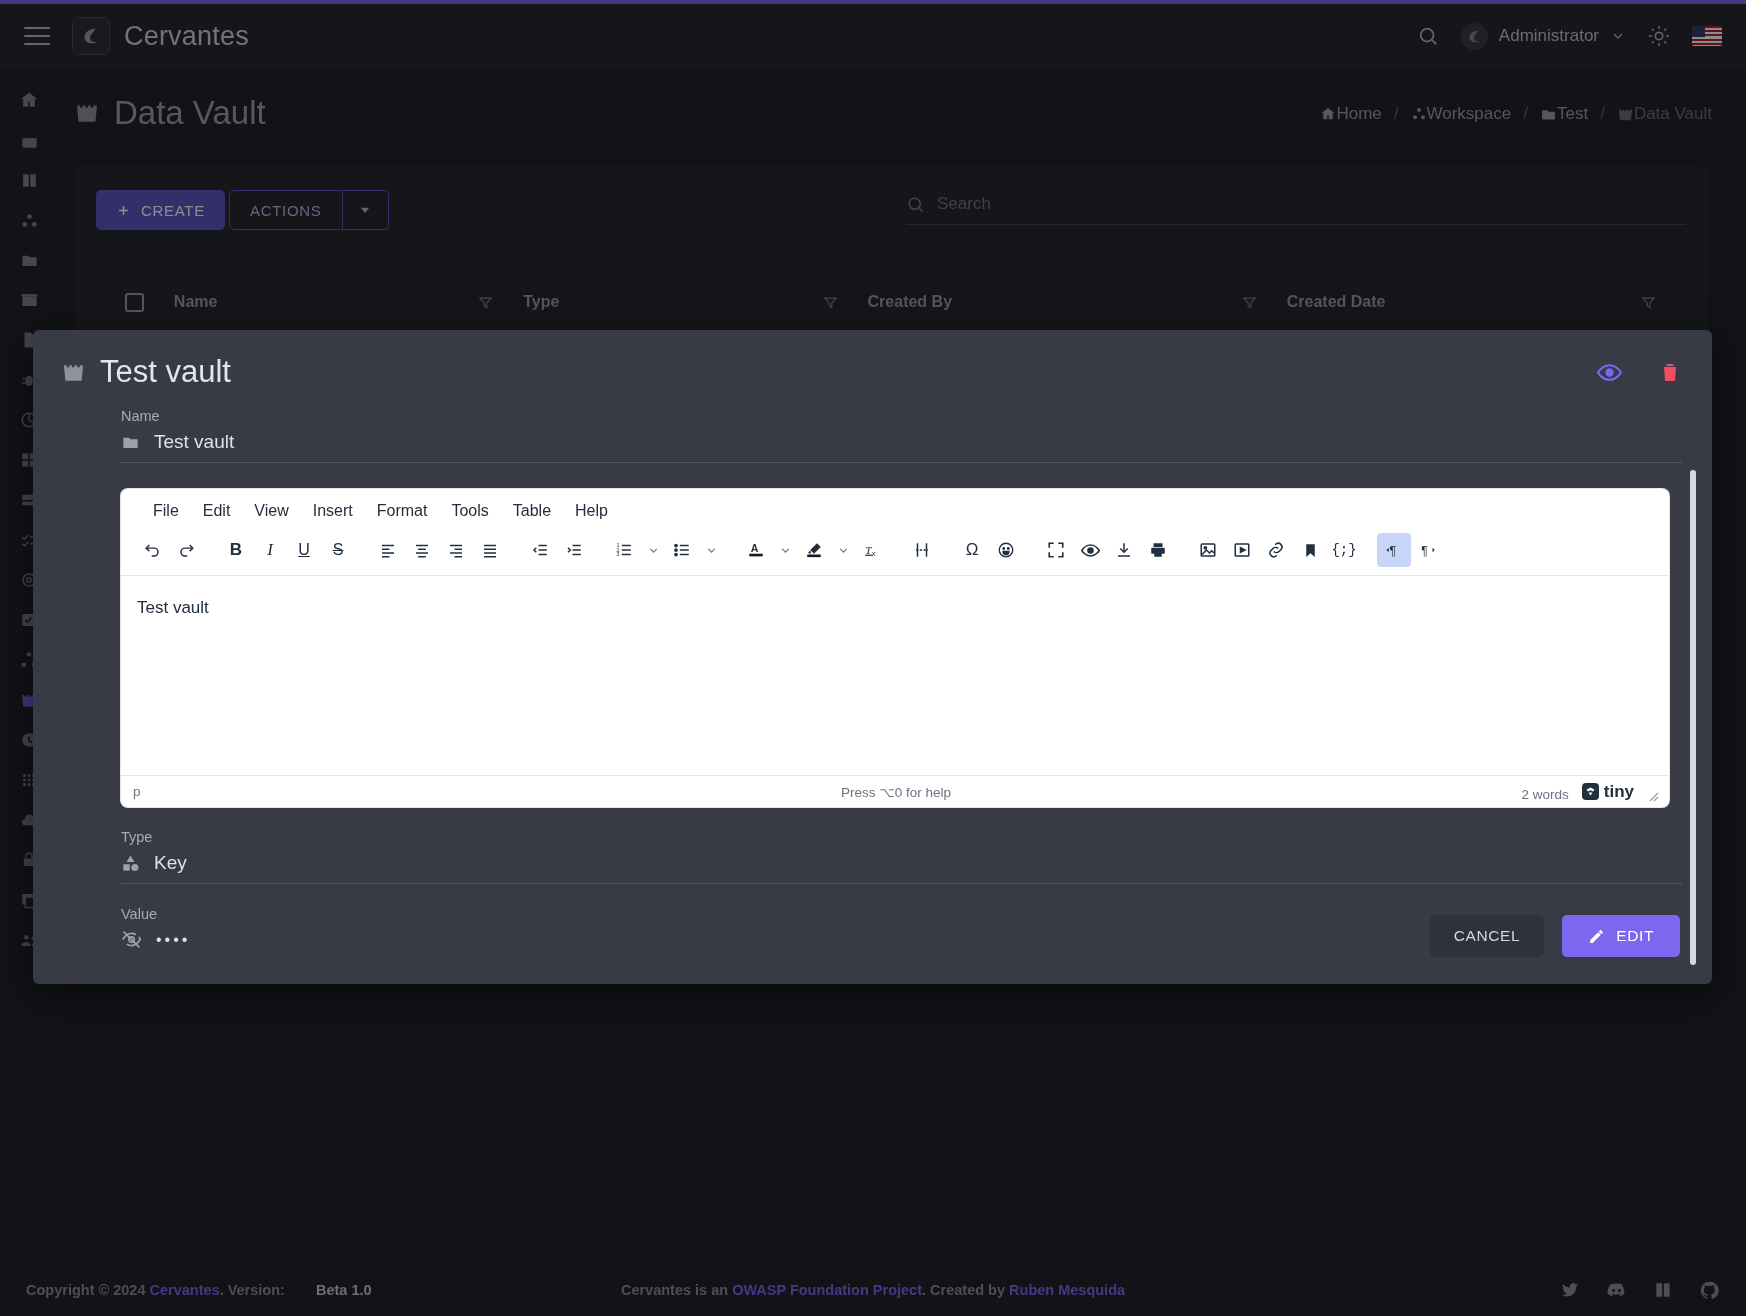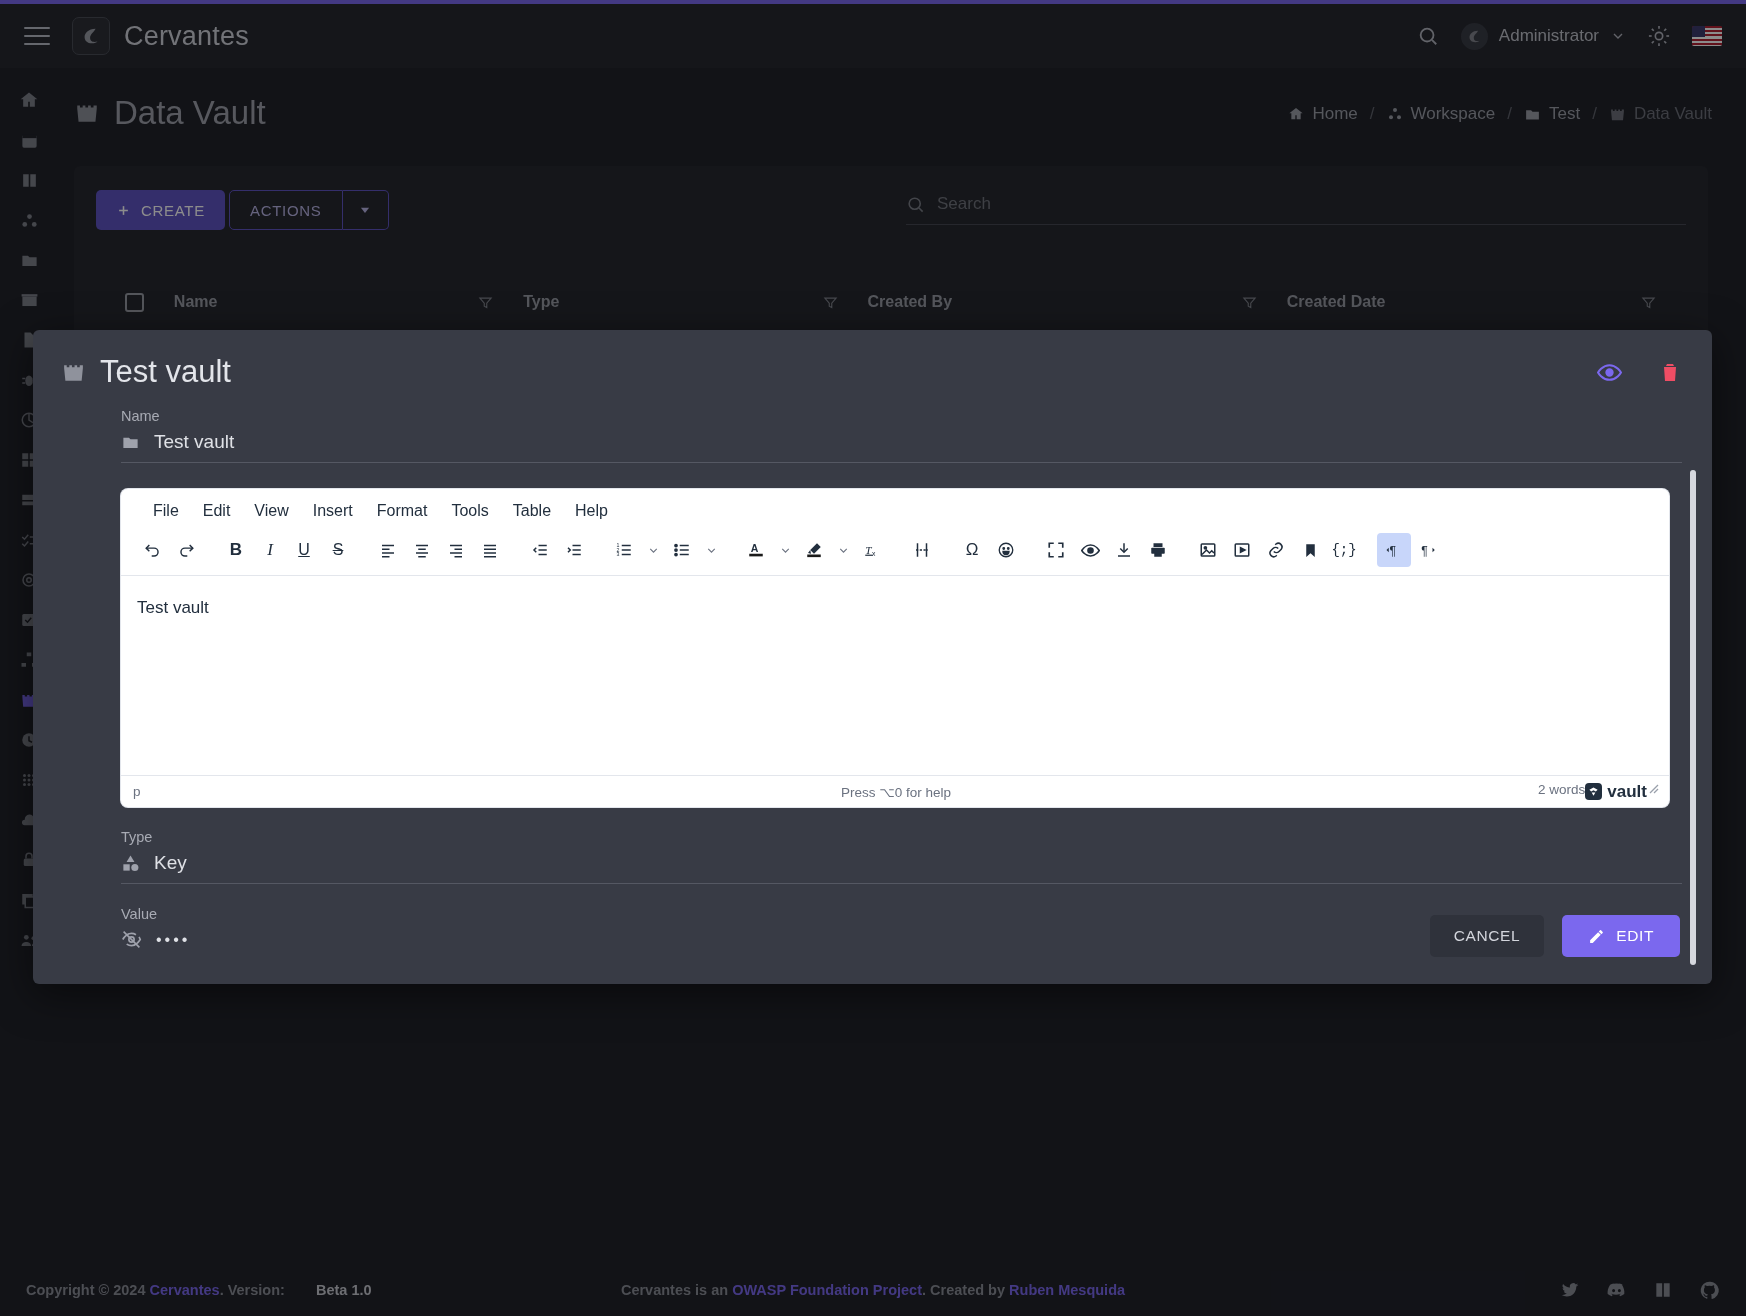--- a/index.html
+++ b/index.html
@@ -41,21 +41,21 @@
   
   .page { position:absolute; top:68px; left:58px; right:0; bottom:0; }
   .page-title { display:flex; align-items:center; gap:14px; padding:26px 0 0 16px;}
   .page-title .ttl { font-size:33px; color:#9ea1ab; font-weight:400;}
   .castle { color:#8f929c; }
 
   .breadcrumb {
     position:absolute; right:34px; top:36px; display:flex; align-items:center;
     gap:12px; font-size:17px; color:#9b9ea8;
   }
-  .breadcrumb .crumb { display:flex; align-items:center; gap:8px; cursor:pointer;}
+  .breadcrumb .crumb { display:flex; align-items:center; cursor:pointer;}
   .breadcrumb .sep { color:#60636c;}
   .breadcrumb .crumb.last, .breadcrumb .crumb.last span { color:#6d707a; cursor:default;}
 
   .card {
     margin:34px 38px 0 16px; background:#272930; border-radius:6px; min-height:680px;
     padding:24px 22px 0 22px; position:relative;
   }
   .toolbar-row { display:flex; align-items:center; gap:0; }
   .btn-create {
     background:#5f54c4; color:#fff; border:none; border-radius:5px; height:40px;
@@ -126,21 +126,21 @@
   .tb.active { background:#c8d6fa;}
   .tb.caret{width:24px;color:#6b7280;}
   .tb-gap { width:16px; flex:none;}
   .tmce-content { flex:1; background:#fff; padding:22px 16px 0 16px; font-size:17px; color:#222f3e;}
   .tmce-status {
     height:32px; border-top:1px solid #e3e6ec; display:flex; align-items:center;
     padding:0 10px 0 12px; font-size:13.5px; color:#6b7280;
   }
   .tmce-status .mid { position:absolute; left:50%; transform:translateX(-50%); }
   .tmce-status-inner{position:relative;display:flex;align-items:center;width:100%;}
-  .tmce-status .right { margin-left:auto; display:flex; align-items:flex-start; }
+  .tmce-status .right { margin-left:auto; display:flex; align-items:flex-end; gap:13px;}
   .tinylogo { display:flex; align-items:center; gap:5px; color:#222f3e; font-weight:bold; font-size:17px;}
   .tinymark { width:17px;height:17px;border-radius:4px;background:#222f3e;display:flex;align-items:center;justify-content:center;}
   .resize-grip { color:#9aa0ab; font-size:14px;}
 
   .scrollbar { position:absolute; right:16px; top:80px; width:6px; height:490px; background:#44474f; border-radius:3px;}
   .scrollbar i { position:absolute; top:0; left:0; width:6px; height:495px; background:#d6d8de; border-radius:3px; display:block;}
 
   .modal-foot { position:absolute; bottom:0; left:0; right:0; height:96px; display:flex; align-items:center; justify-content:flex-end; gap:18px; padding-right:32px;}
   .btn-cancel { background:#2f323b; color:#d3d5dc; border:none; border-radius:5px; height:42px; padding:0 24px; font-size:15.5px; letter-spacing:.6px; cursor:pointer; font-family:"Liberation Sans",sans-serif;}
   .btn-edit { background:#7b68ee; color:#fff; border:none; border-radius:5px; height:42px; padding:0 26px; font-size:15.5px; letter-spacing:.6px; display:flex;align-items:center;gap:11px;cursor:pointer; font-family:"Liberation Sans",sans-serif;}
@@ -806,21 +806,21 @@
           <span class="mid">Press ⌥0 for help</span>
           <span class="right">
             <span>2 words</span>
             <span class="tinylogo">
               <span class="tinymark">
                 <svg width="11" height="11" viewBox="0 0 24 24" fill="#fff">
                     <polygon points="12,3 21,8 17,12 12,9 7,12 3,8"></polygon>
                     <polygon points="8,14 16,14 12,21"></polygon>
                   </svg>
               </span>
-              <span>vault</span>
+              <span>tiny</span>
             </span>
             <span class="resize-grip">
               <svg width="12" height="12" viewBox="0 0 12 12" stroke="currentColor" stroke-width="1.2">
                   <line x1="11" y1="3" x2="3" y2="11"></line>
                   <line x1="11" y1="7" x2="7" y2="11"></line>
                 </svg>
             </span>
           </span>
         </div>
       </div>

